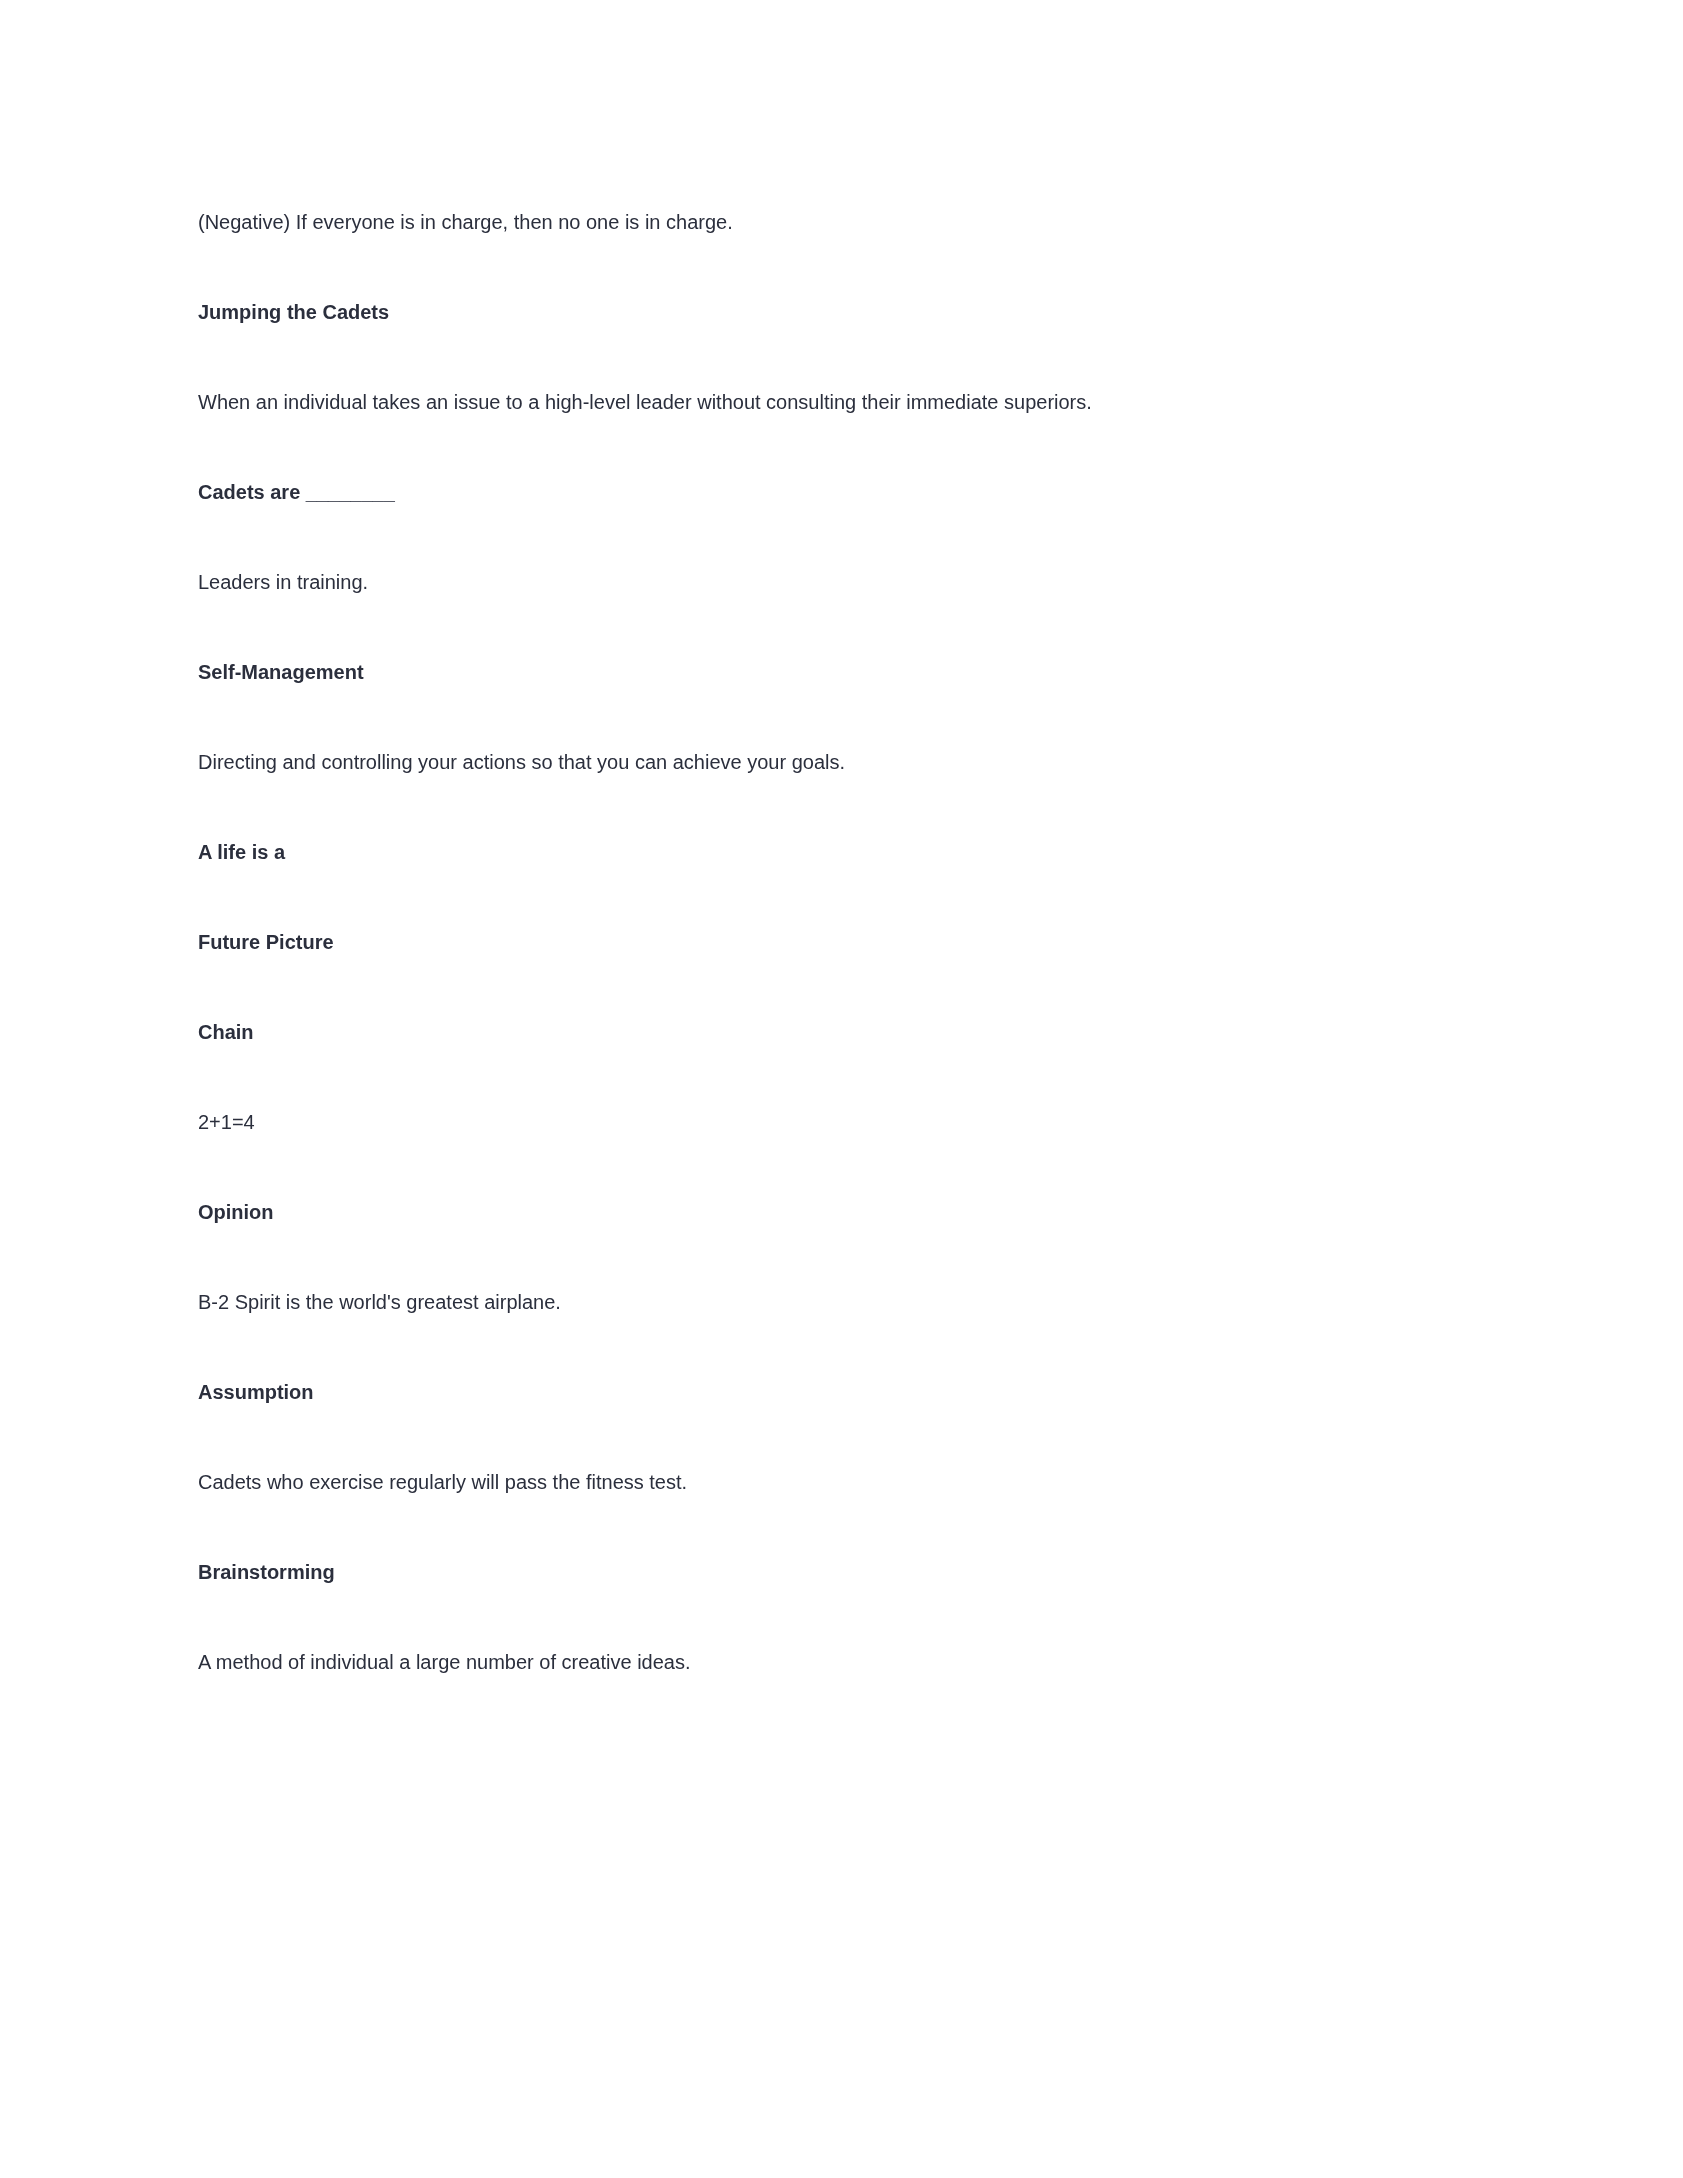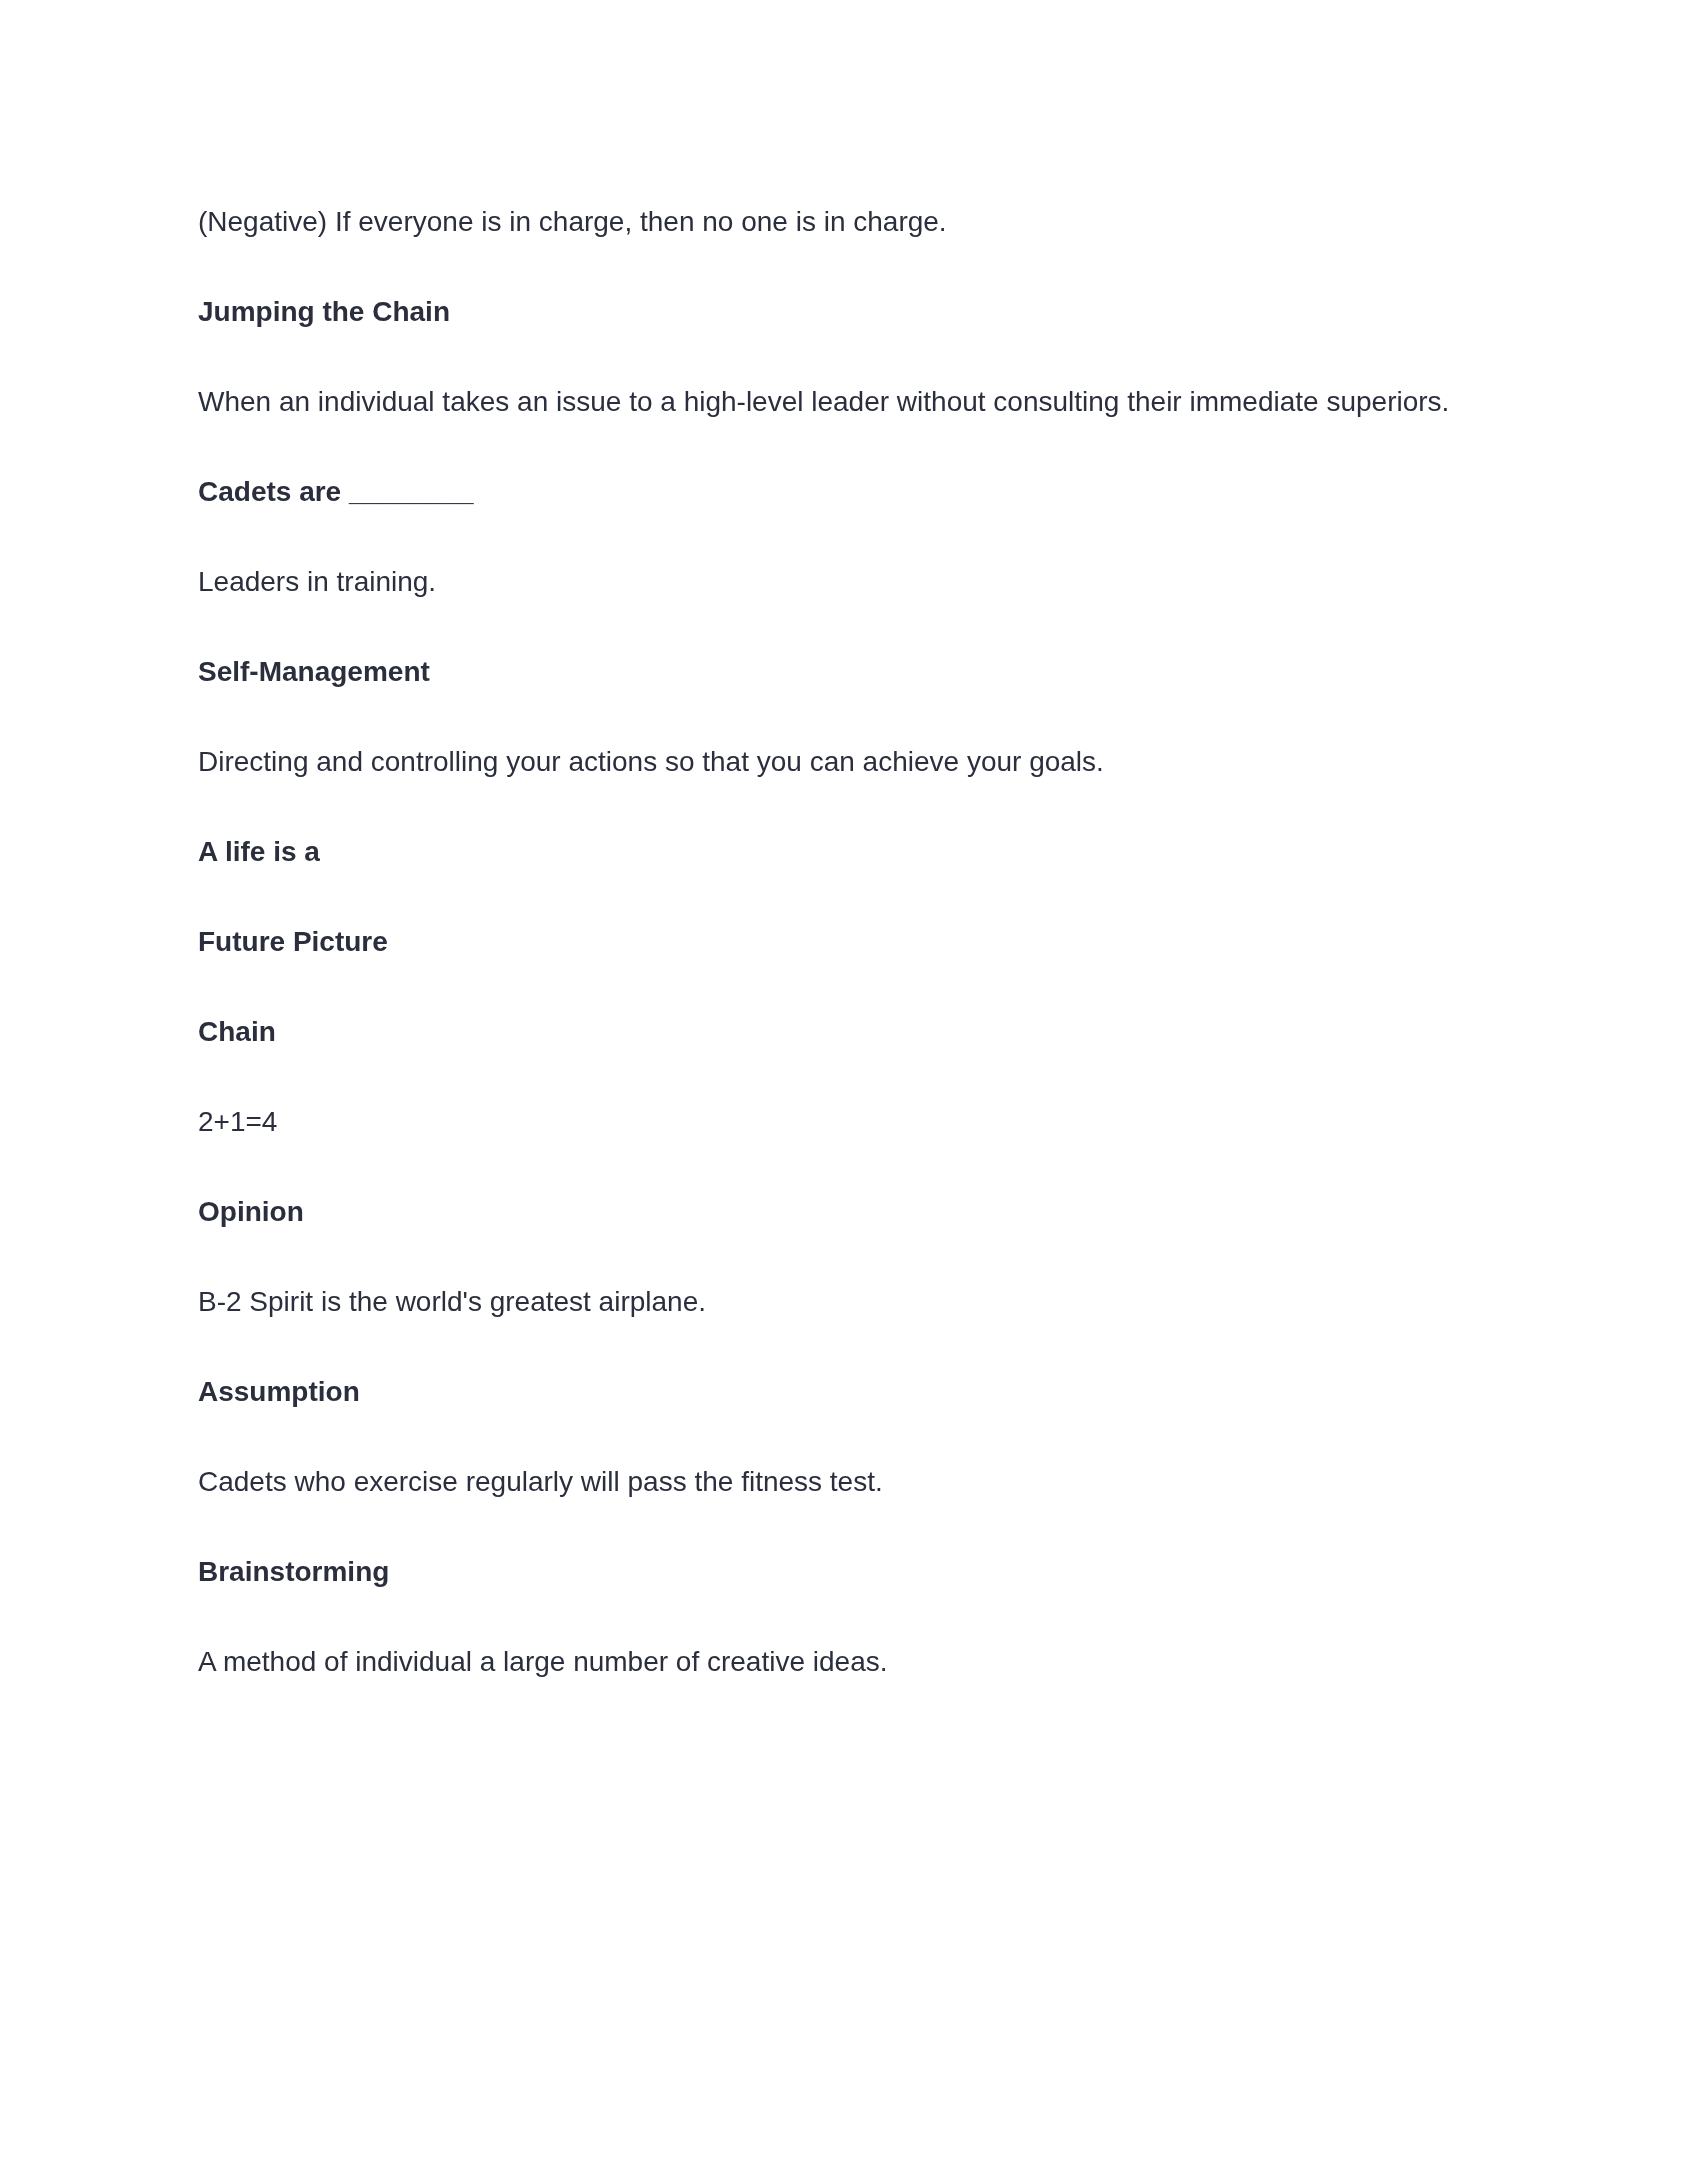--- a/index.html
+++ b/index.html
@@ -1,27 +1,27 @@
 <!DOCTYPE html>
 <html><head>
 <meta charset="utf-8">
 <style>
   html, body { margin:0; padding:0; background:#ffffff; }
   body { width:1683px; height:2178px; position:relative; overflow:hidden;
          font-family:"Liberation Sans", sans-serif; color:#2b2f3d; }
   .page { position:absolute; left:198px; top:194px; width:1307px; }
-  .p { font-size:28px; line-height:56px; margin:0 0 34px 0; }
+  .p { font-size:20px; line-height:56px; margin:0 0 34px 0; }
   .term { font-weight:bold; }
 </style>
 </head>
 <body>
 
 <div class="page">
   <p class="p">(Negative) If everyone is in charge, then no one is in charge.</p>
-  <p class="p term">Jumping the Chain</p>
+  <p class="p term">Jumping the Cadets</p>
   <p class="p">When an individual takes an issue to a high-level leader without consulting their immediate superiors.</p>
   <p class="p term">Cadets are ________</p>
   <p class="p">Leaders in training.</p>
   <p class="p term">Self-Management</p>
   <p class="p">Directing and controlling your actions so that you can achieve your goals.</p>
   <p class="p term">A life is a</p>
   <p class="p term">Future Picture</p>
   <p class="p term">Chain</p>
   <p class="p">2+1=4</p>
   <p class="p term">Opinion</p>

